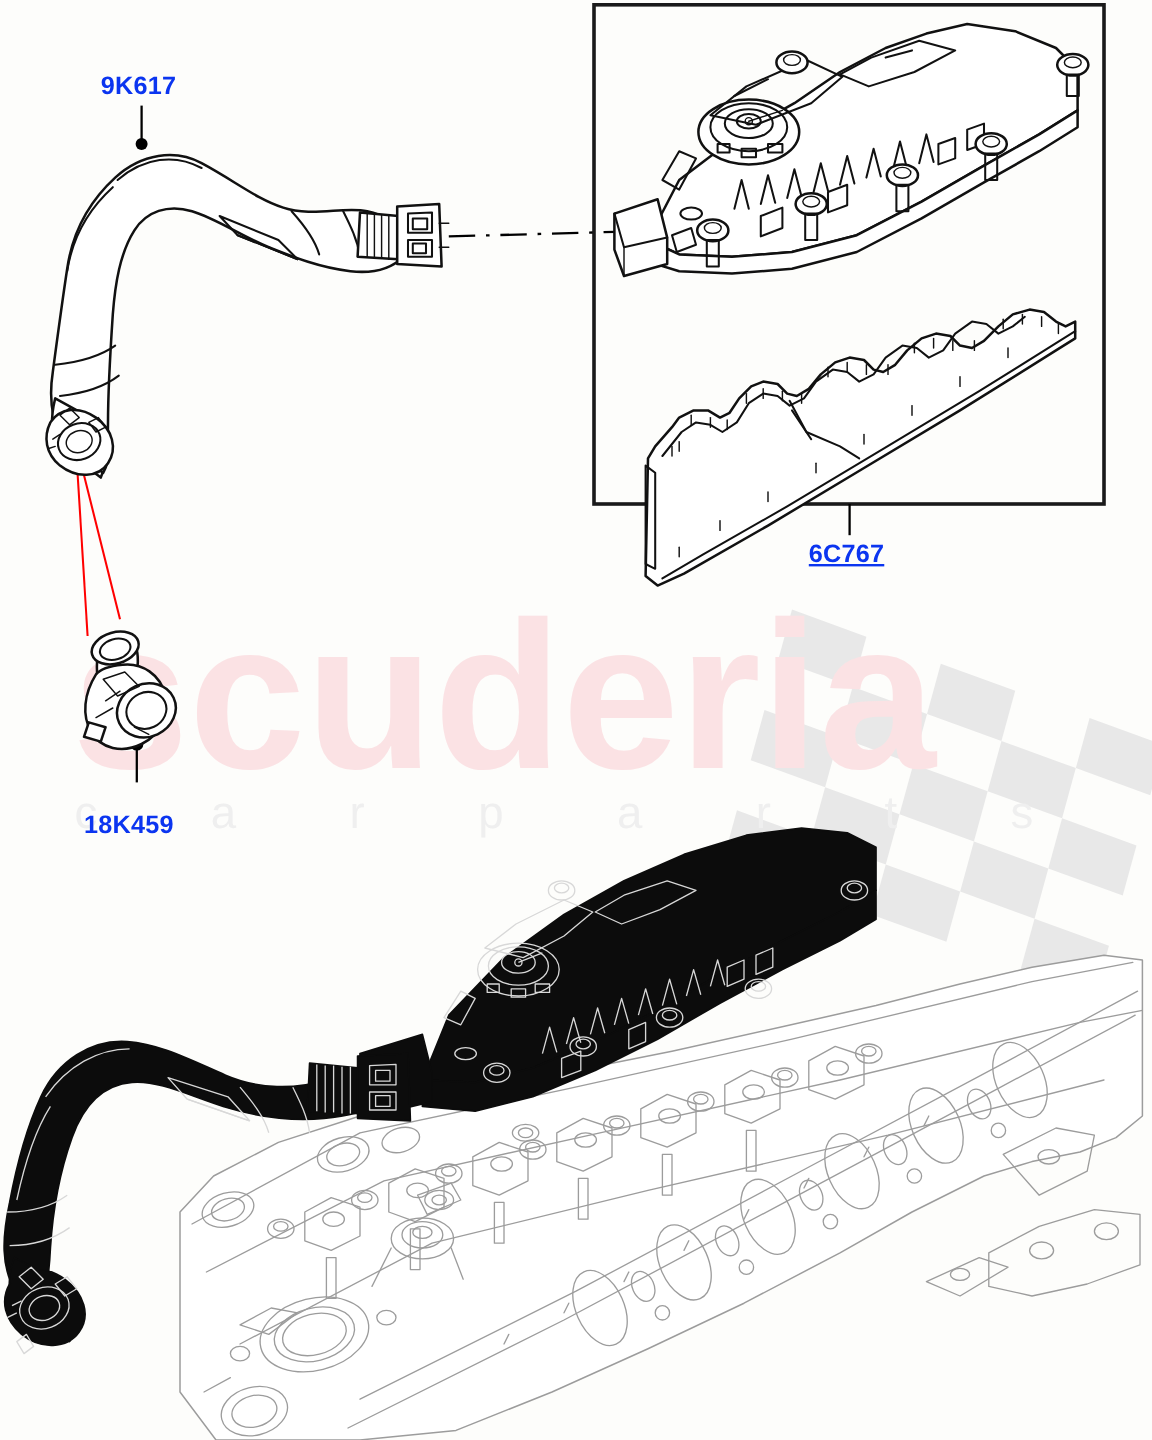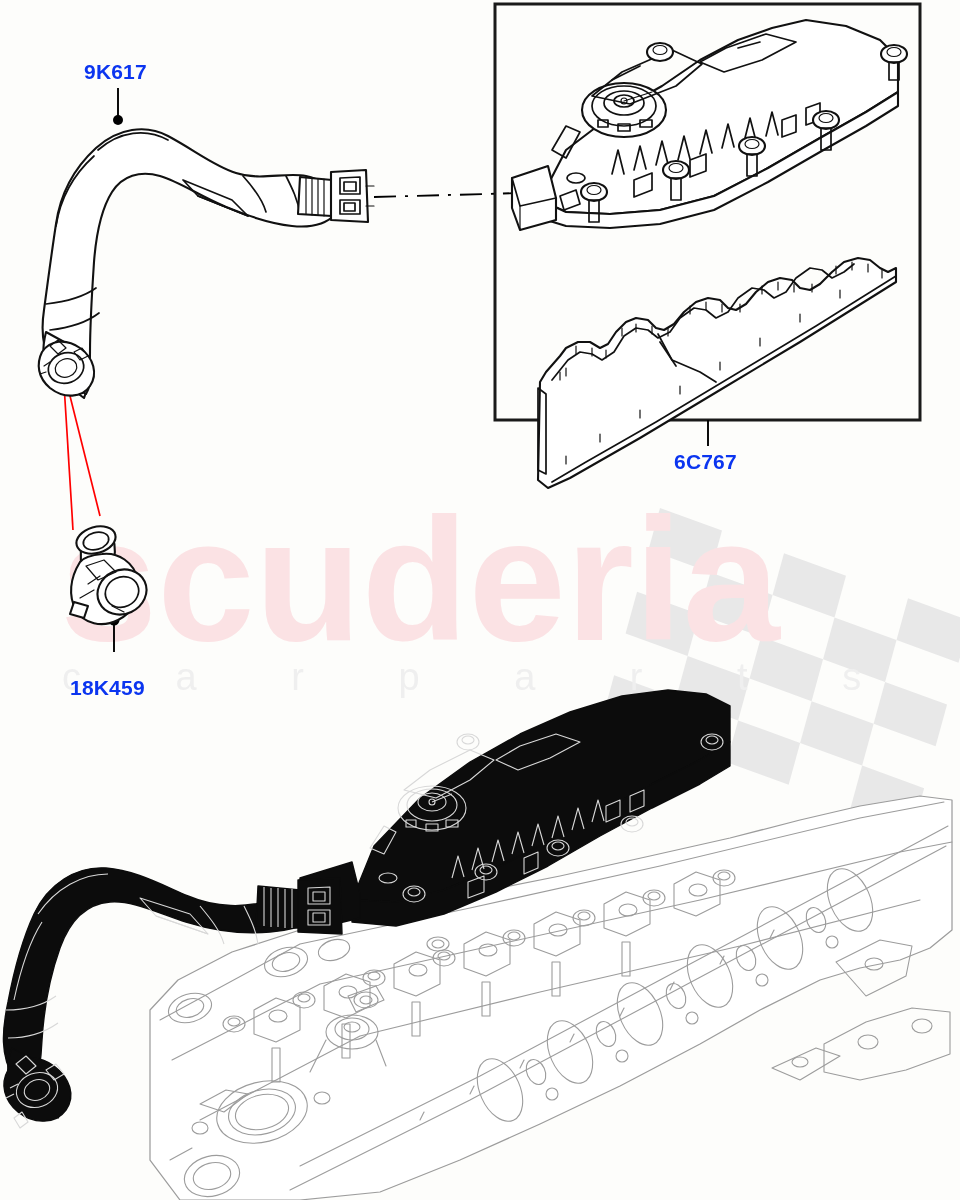--- a/index.html
+++ b/index.html
@@ -19,21 +19,21 @@
   .lbl{
     position:absolute;
     color:#0b35f0;
     font-size:21px;
     font-weight:700;
     letter-spacing:.2px;
     white-space:nowrap;
     font-family:"Liberation Sans", sans-serif;
   }
   #lbl-9k617{left:84px;top:60px;}
-  #lbl-6c767{left:674px;top:450px;}
+  #lbl-6c767{left:674px;top:450px;text-decoration:underline;}
   #lbl-18k459{left:70px;top:676px;}
 </style>
 </head>
 <body>
 
 <div id="stage">
 
   <svg class="layer" id="wm" viewBox="0 0 960 1200">
     <g fill="#e8e8e8">
       <g transform="translate(660,508) skewY(20) skewX(-14)">

